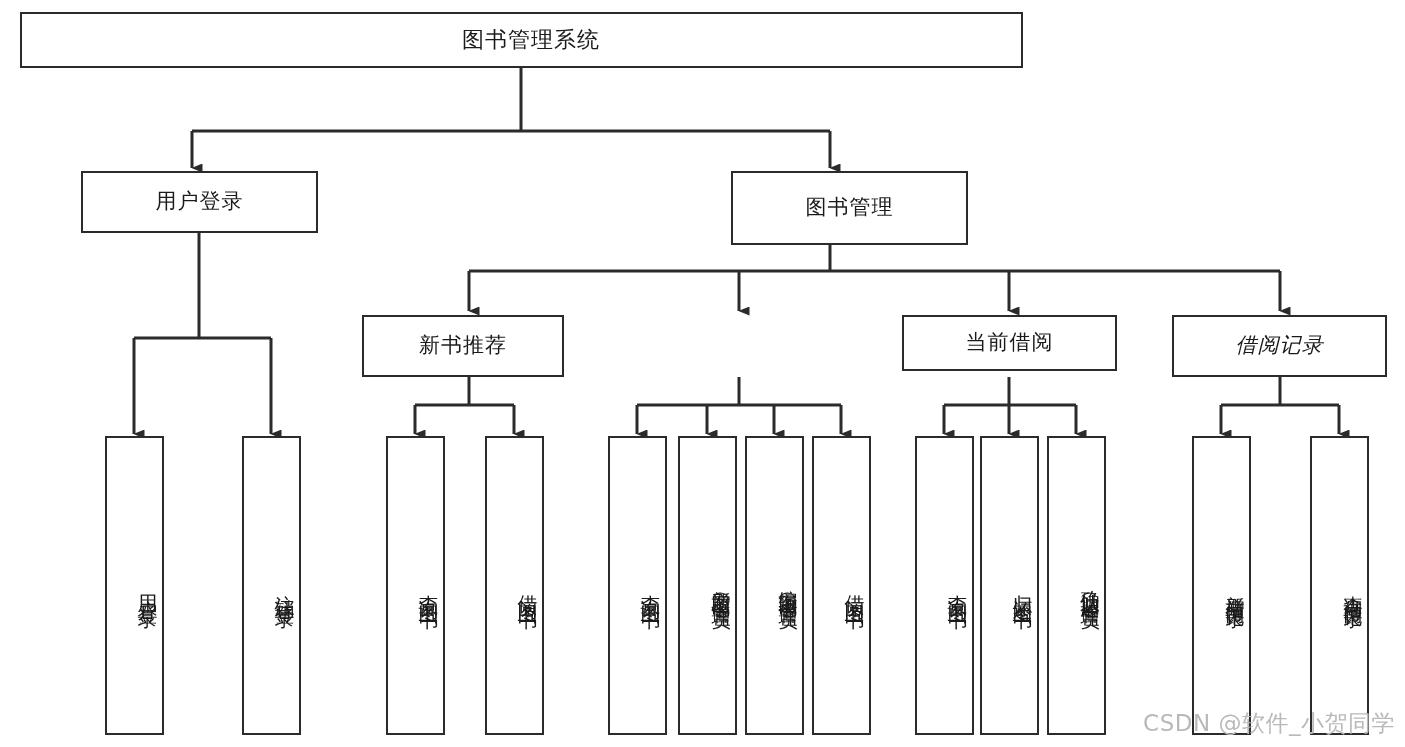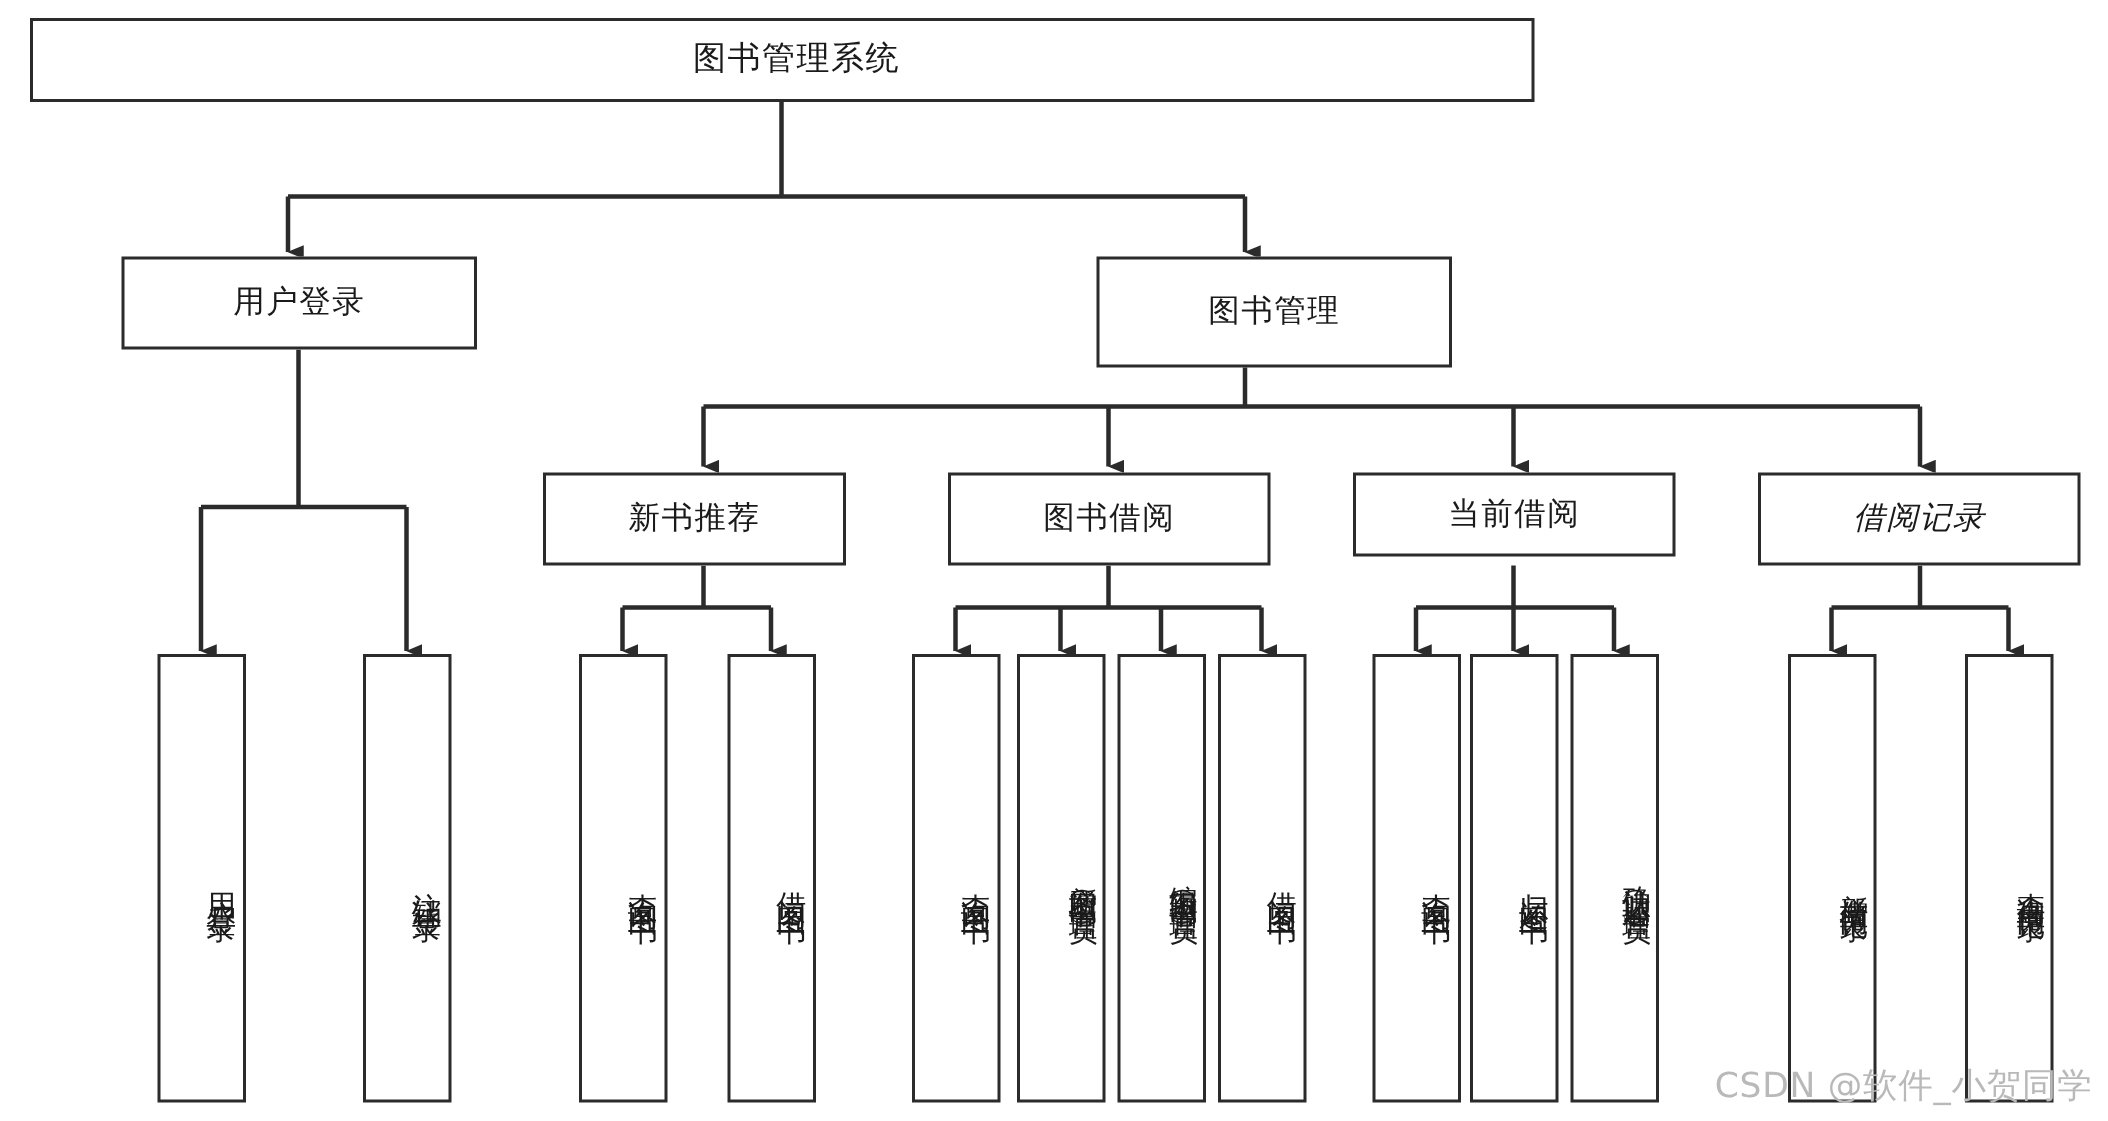--- a/index.html
+++ b/index.html
@@ -111,21 +111,20 @@
   </svg>
 
   <div class="node-box horizontal root" style="left:20px;top:12px;width:1003px;height:56px;">图书管理系统</div>
 
   <div class="node-box horizontal" style="left:81px;top:171px;width:237px;height:62px;">用户登录</div>
 
   <div class="node-box horizontal" style="left:712px;top:171px;width:237px;height:74px;margin-left:19px;">图书管理</div>
 
   <div class="node-box horizontal" style="left:362px;top:315px;width:202px;height:62px;">新书推荐</div>
 
-  <div class="node-box horizontal" style="left:632px;top:315px;width:215px;height:62px;">图书借阅</div>
 
   <div class="node-box horizontal" style="left:902px;top:315px;width:215px;height:56px;">当前借阅</div>
 
   <div class="node-box horizontal" style="left:1172px;top:315px;width:215px;height:62px;font-style:italic;">借阅记录</div>
 
   <div class="node-box vertical" style="left:105px;top:436px;width:59px;height:299px;">用户登录</div>
 
   <div class="node-box vertical" style="left:242px;top:436px;width:59px;height:299px;">注销登录</div>
 
   <div class="node-box vertical" style="left:386px;top:436px;width:59px;height:299px;">查询图书</div>

